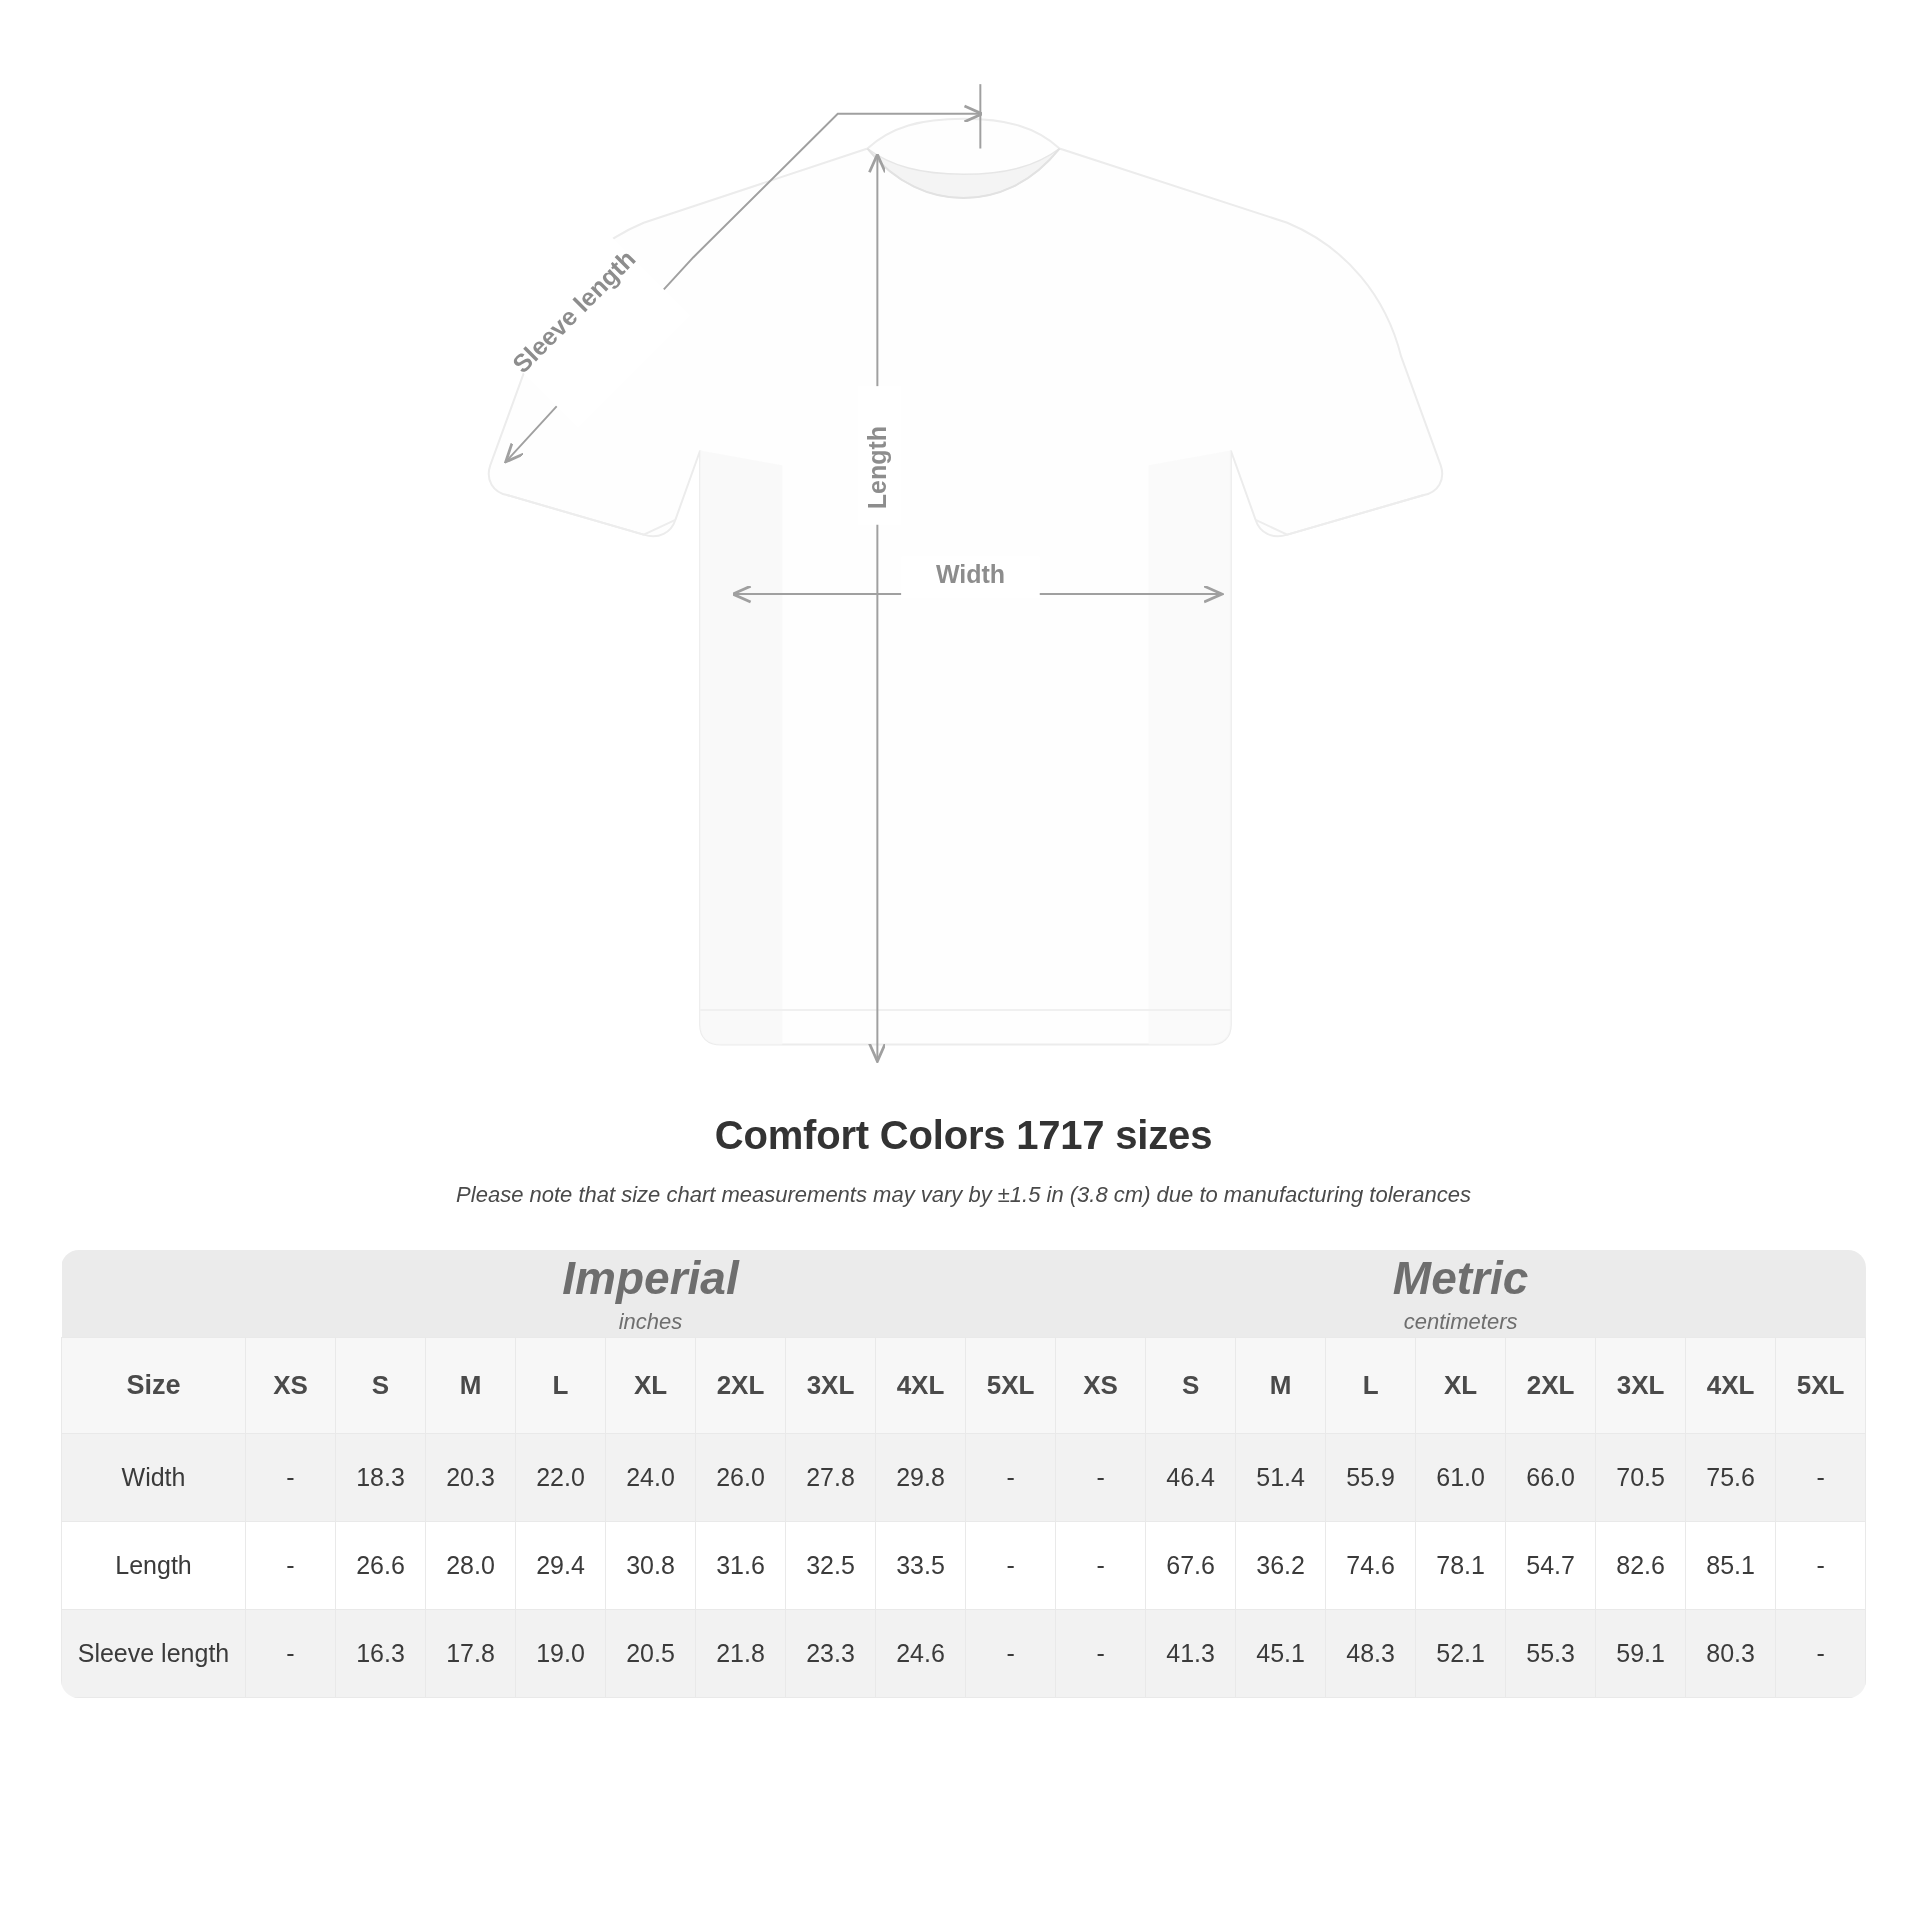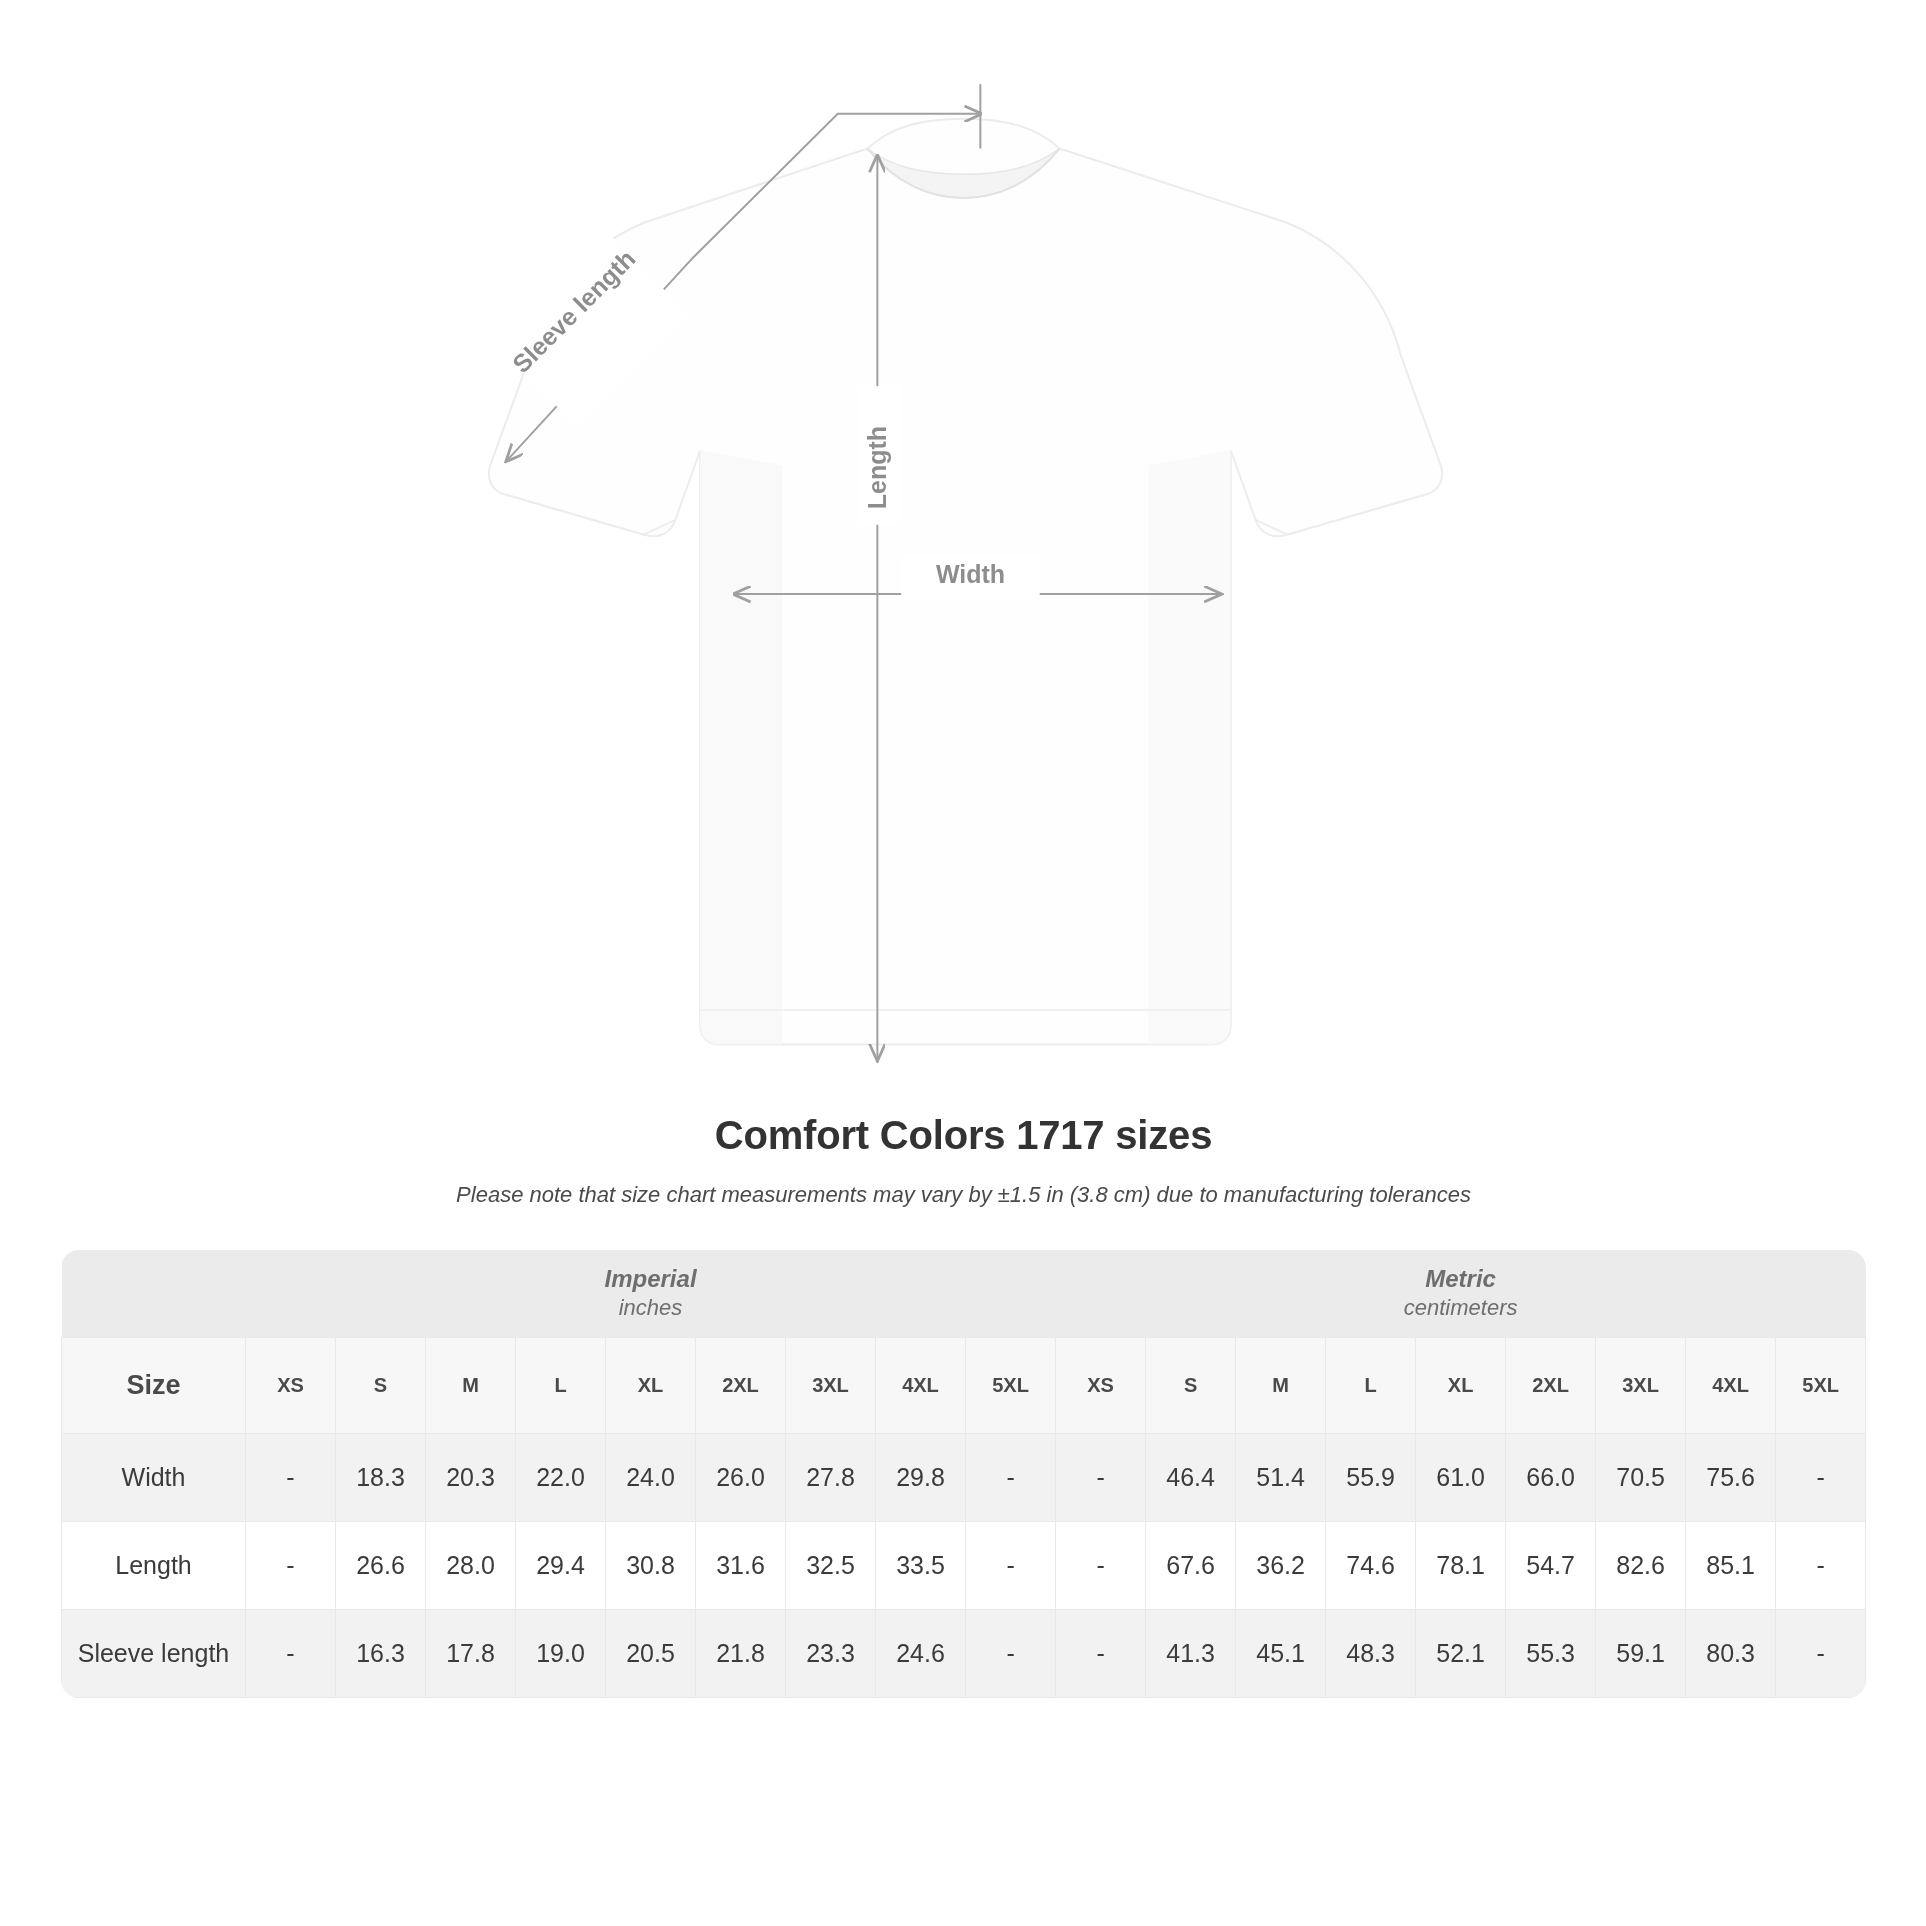--- a/index.html
+++ b/index.html
@@ -72,41 +72,41 @@
     font-weight: normal;
     padding: 0;
     height: 87px;
   }
   .unit-head {
     background: #ebebeb;
     border: none !important;
     height: 147px;
   }
   .unit-head .u-name {
-    font-size: 24px;
+    font-size: 46px;
     font-weight: bold;
     font-style: italic;
     color: #6e6e6e;
     line-height: 1.25;
   }
   .unit-head .u-sub {
     font-size: 22px;
     font-style: italic;
     color: #6e6e6e;
     line-height: 1.3;
   }
   .corner-cell {
     background: #ebebeb;
     border: none !important;
   }
   tr.head-row td {
     background: #f7f7f7;
     font-weight: bold;
     color: #4a4a4a;
-    font-size: 20px;
+    font-size: 26px;
     height: 95px;
   }
   tr.head-row td.size-label {
     font-size: 27px;
   }
   tr.band td {
     background: #f2f2f2;
   }
   tr.plain td {
     background: #ffffff;

